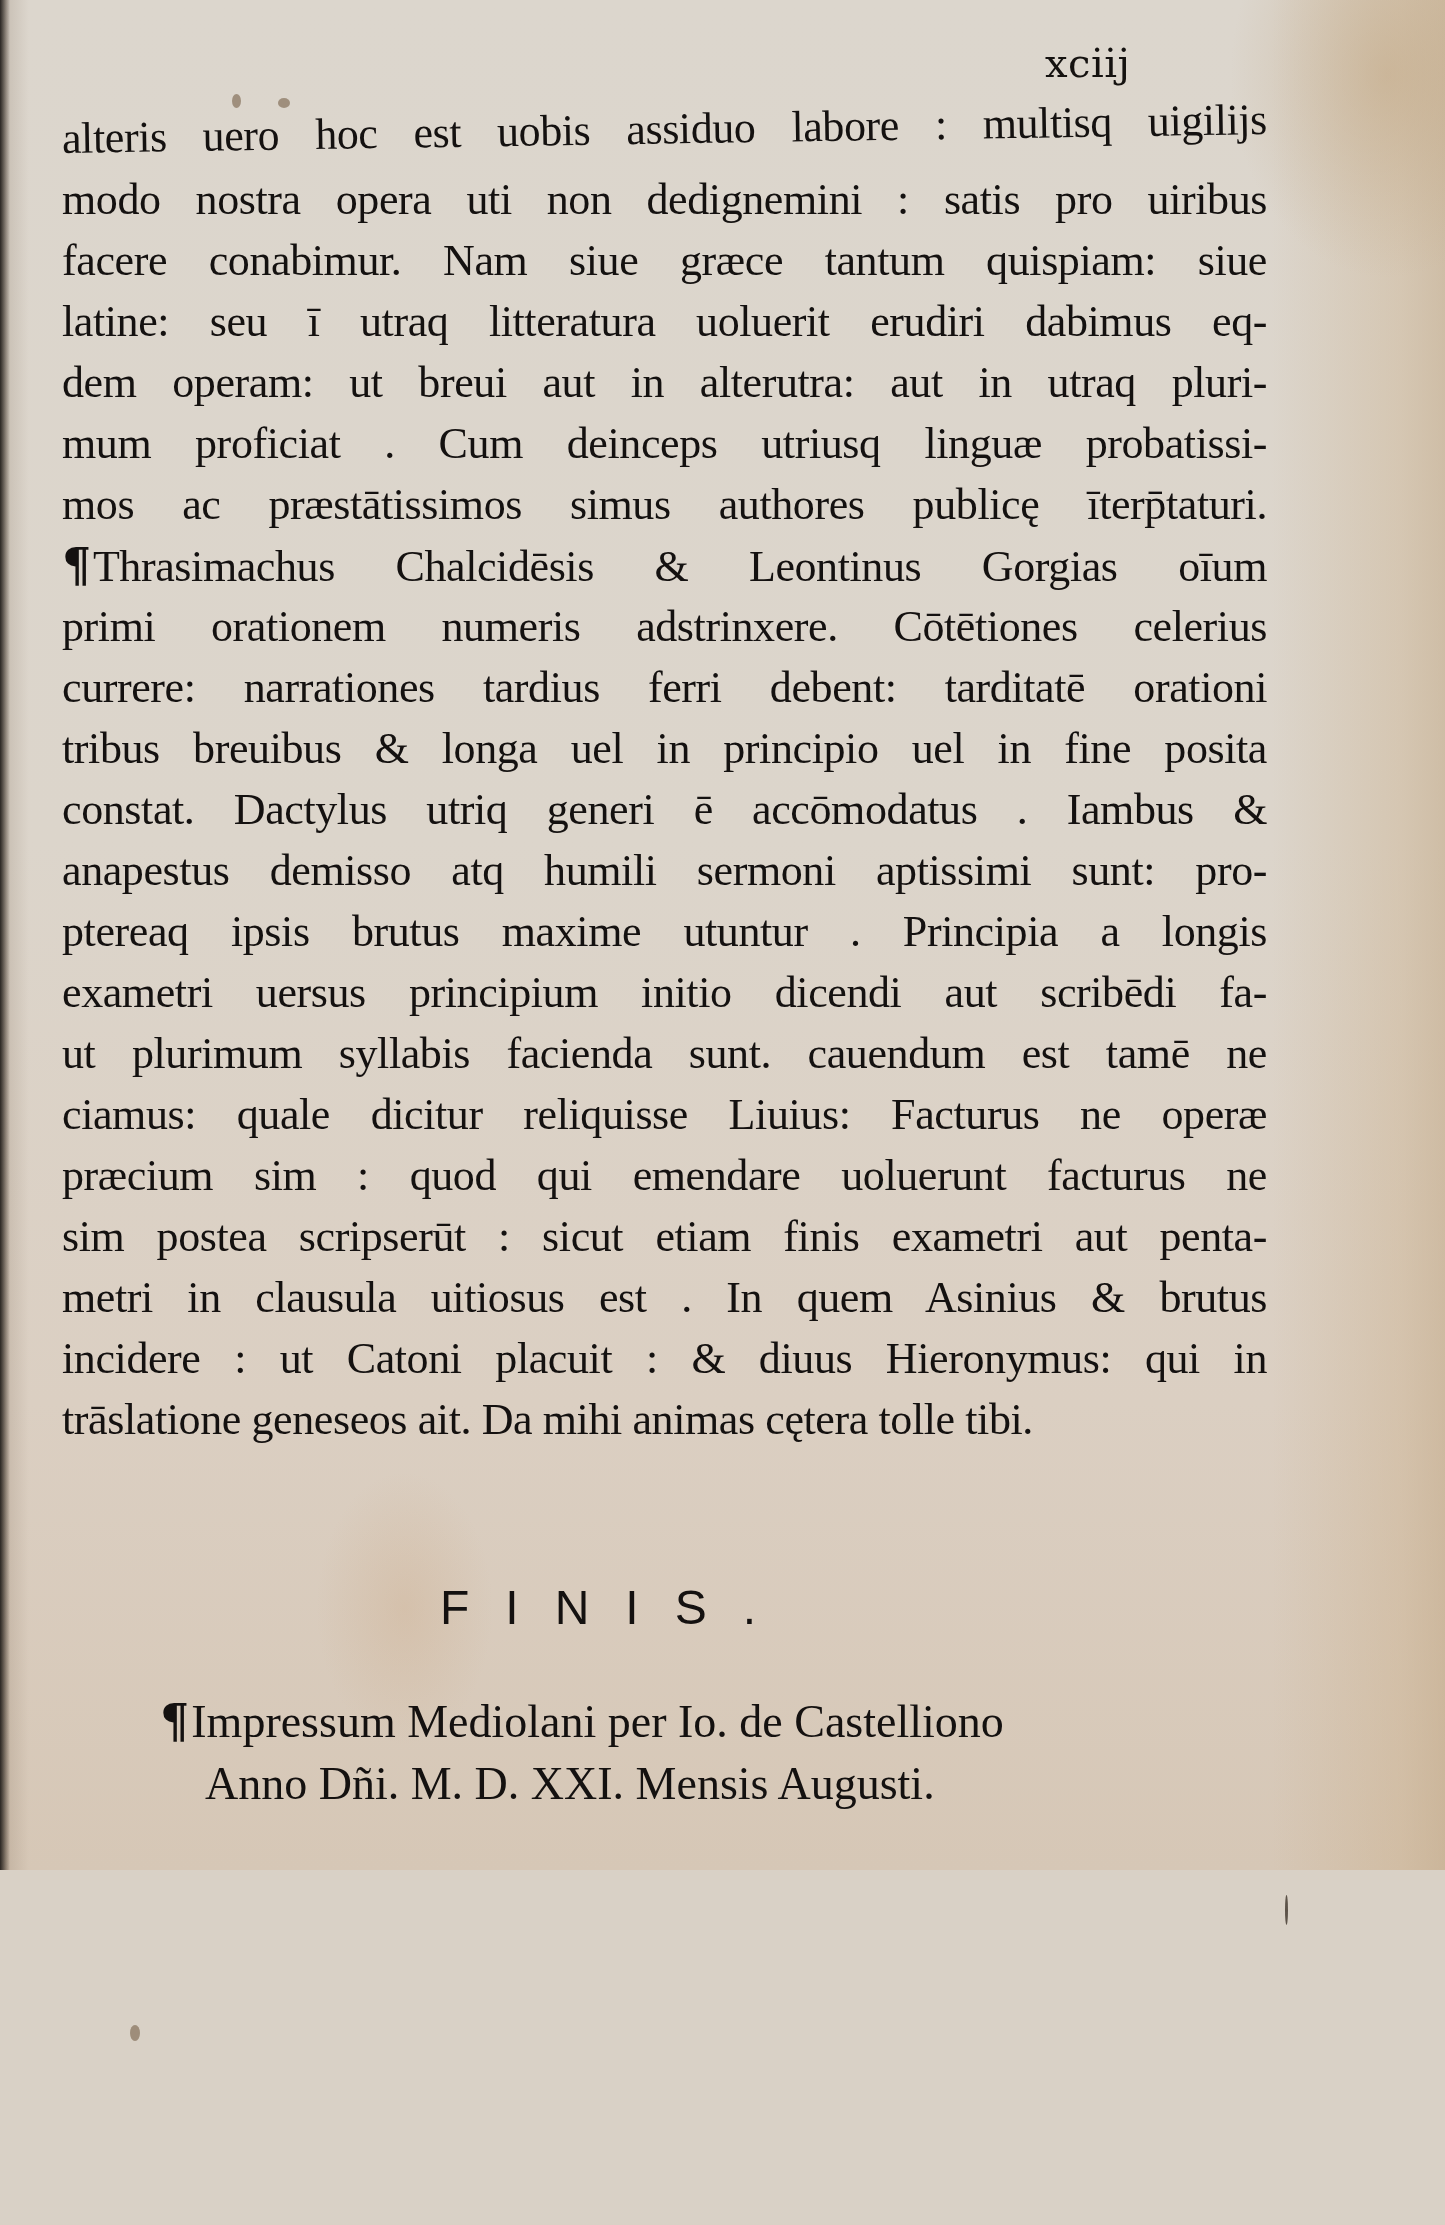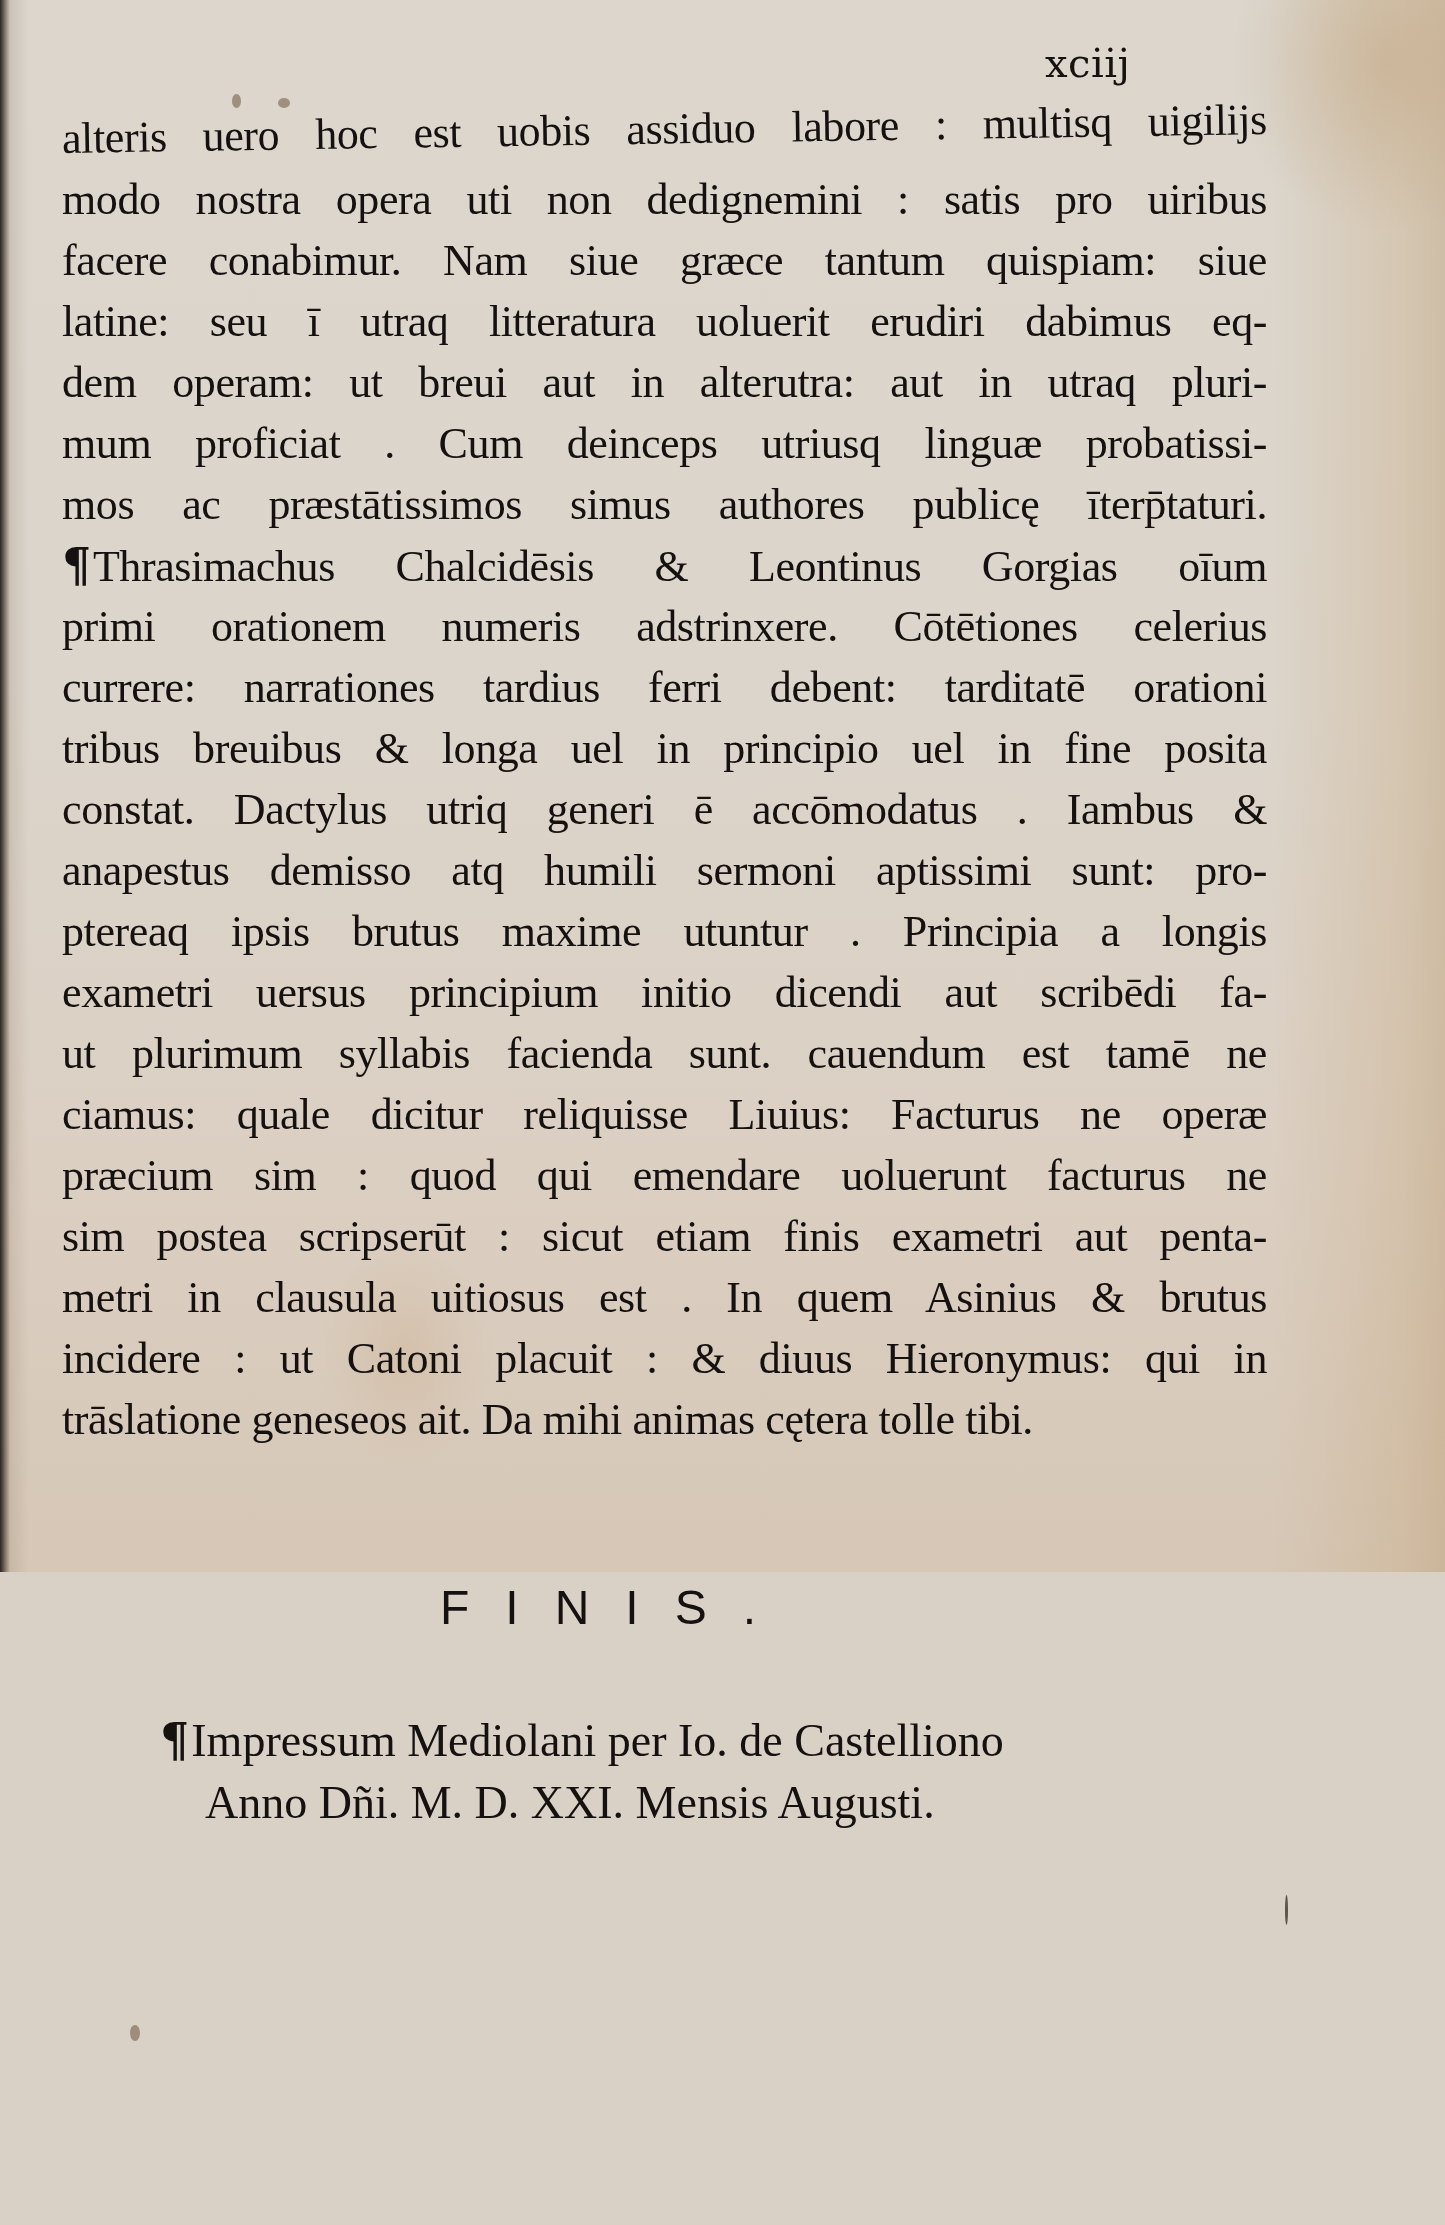--- a/index.html
+++ b/index.html
@@ -10,21 +10,21 @@
     width: 1445px;
     height: 2225px;
     overflow: hidden;
     position: relative;
     background: #d9d1c6;
   }
   .page {
     position: absolute;
     left: 0; top: 0;
     width: 1445px;
-    height: 1572px;
+    height: 1870px;
     background:
       radial-gradient(ellipse at 96% 4%, rgba(190,160,120,0.45) 0%, rgba(190,160,120,0) 8%),
       radial-gradient(ellipse at 28% 86%, rgba(200,160,120,0.25) 0%, rgba(200,160,120,0) 6%),
       linear-gradient(90deg, rgba(120,100,80,0.25) 0%, rgba(120,100,80,0) 2%, rgba(0,0,0,0) 88%, rgba(200,170,130,0.35) 97%, rgba(190,160,120,0.45) 100%),
       linear-gradient(180deg, #dcd6cd 0%, #dcd5cb 45%, #dbcfc2 75%, #d6c7b6 100%);
   }
   .page::before {
     content: "";
     position: absolute;
     left: 0; top: 0; bottom: 0;
@@ -76,21 +76,20 @@
     color: #141110;
   }
   .colophon {
     position: absolute;
     left: 160px;
     top: 1690px;
     font-family: "Liberation Serif", serif;
     font-size: 46px;
     color: #141110;
     line-height: 62px;
-    margin-top: 19px;
   }
   .colophon .c-line { white-space: nowrap; }
   .colophon .c-line.indent { padding-left: 45px; }
   .speck {
     position: absolute;
     background: rgba(110,85,60,0.55);
     border-radius: 50%;
   }
 </style>
 </head>

